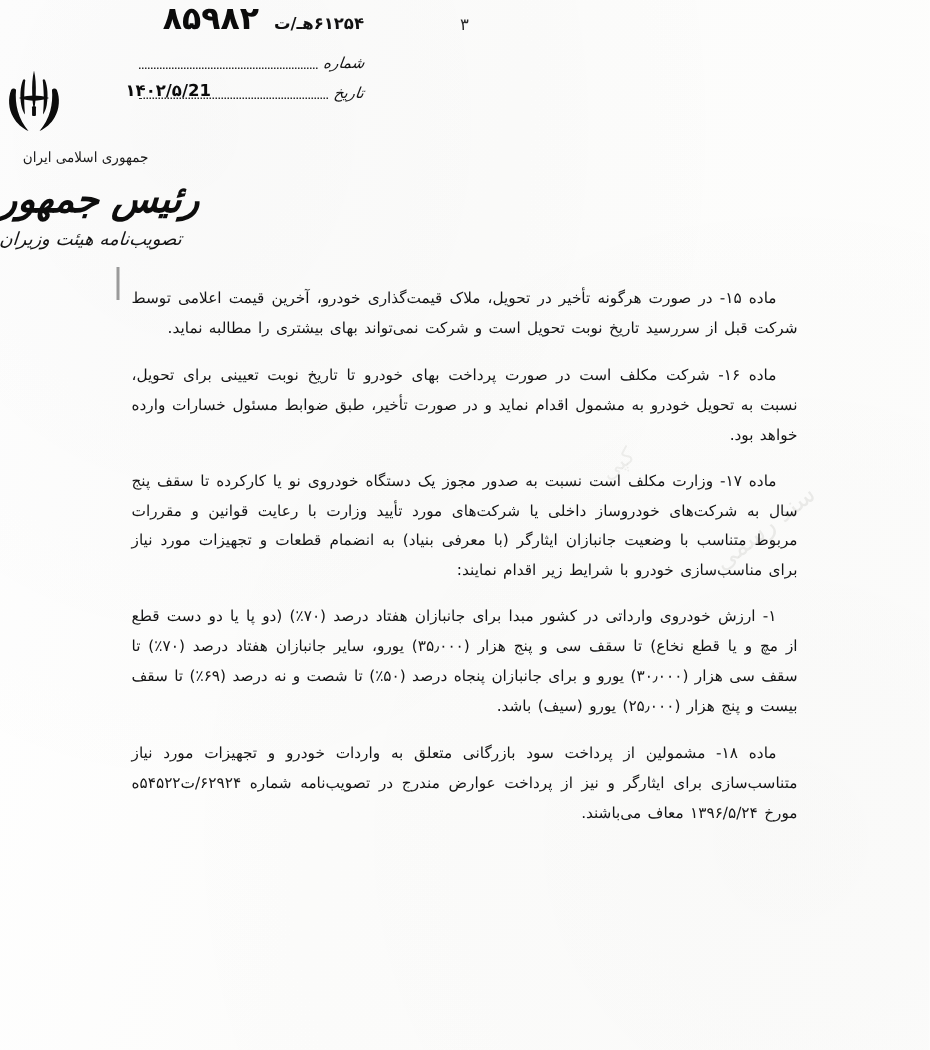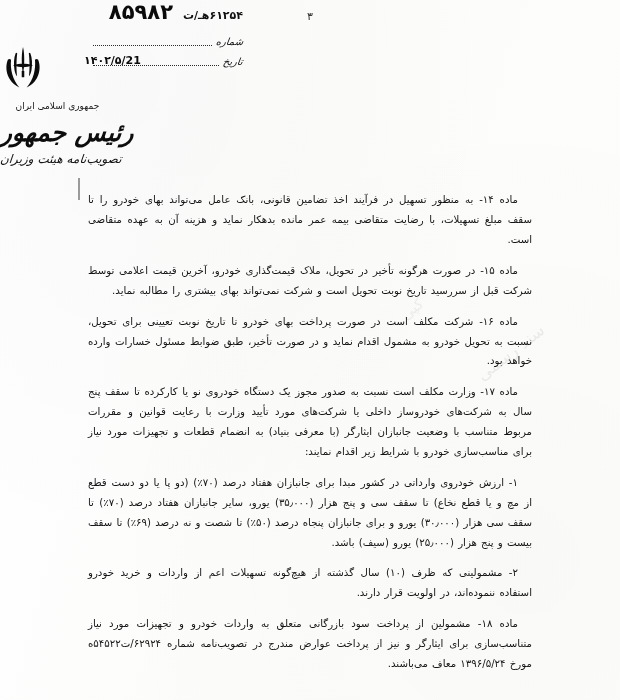--- a/index.html
+++ b/index.html
@@ -283,28 +283,26 @@
 
   <div id="watermark">
     <span>سند رسمی</span>
   </div>
   <div id="watermark-2">
     <span>کپی</span>
   </div>
 
   <div id="body">
 
-    <p class="para indent">ماده ۱۴- به منظور تسهیل در فرآیند اخذ تضامین قانونی، بانک عامل می‌تواند بهای خودرو را تا سقف مبلغ تسهیلات، با رضایت متقاضی بیمه عمر مانده بدهکار نماید و هزینه آن به عهده متقاضی است.</p>
 
     <p class="para indent">ماده ۱۵- در صورت هرگونه تأخیر در تحویل، ملاک قیمت‌گذاری خودرو، آخرین قیمت اعلامی توسط شرکت قبل از سررسید تاریخ نوبت تحویل است و شرکت نمی‌تواند بهای بیشتری را مطالبه نماید.</p>
 
     <p class="para indent">ماده ۱۶- شرکت مکلف است در صورت پرداخت بهای خودرو تا تاریخ نوبت تعیینی برای تحویل، نسبت به تحویل خودرو به مشمول اقدام نماید و در صورت تأخیر، طبق ضوابط مسئول خسارات وارده خواهد بود.</p>
 
     <p class="para indent">ماده ۱۷- وزارت مکلف است نسبت به صدور مجوز یک دستگاه خودروی نو یا کارکرده تا سقف پنج سال به شرکت‌های خودروساز داخلی یا شرکت‌های مورد تأیید وزارت با رعایت قوانین و مقررات مربوط متناسب با وضعیت جانبازان ایثارگر (با معرفی بنیاد) به انضمام قطعات و تجهیزات مورد نیاز برای مناسب‌سازی خودرو با شرایط زیر اقدام نمایند:</p>
 
     <p class="para indent">۱- ارزش خودروی وارداتی در کشور مبدا برای جانبازان هفتاد درصد (۷۰٪) (دو پا یا دو دست قطع از مچ و یا قطع نخاع) تا سقف سی و پنج هزار (۳۵٫۰۰۰) یورو، سایر جانبازان هفتاد درصد (۷۰٪) تا سقف سی هزار (۳۰٫۰۰۰) یورو و برای جانبازان پنجاه درصد (۵۰٪) تا شصت و نه درصد (۶۹٪) تا سقف بیست و پنج هزار (۲۵٫۰۰۰) یورو (سیف) باشد.</p>
 
-    <p class="para indent">۲- مشمولینی که ظرف (۱۰) سال گذشته از هیچ‌گونه تسهیلات اعم از واردات و خرید خودرو استفاده ننموده‌اند، در اولویت قرار دارند.</p>
 
     <p class="para indent">ماده ۱۸- مشمولین از پرداخت سود بازرگانی متعلق به واردات خودرو و تجهیزات مورد نیاز متناسب‌سازی برای ایثارگر و نیز از پرداخت عوارض مندرج در تصویب‌نامه شماره ۶۲۹۲۴/ت۵۴۵۲۲ه مورخ ۱۳۹۶/۵/۲۴ معاف می‌باشند.</p>
   </div>
 
 </div>
 
 </body></html>

